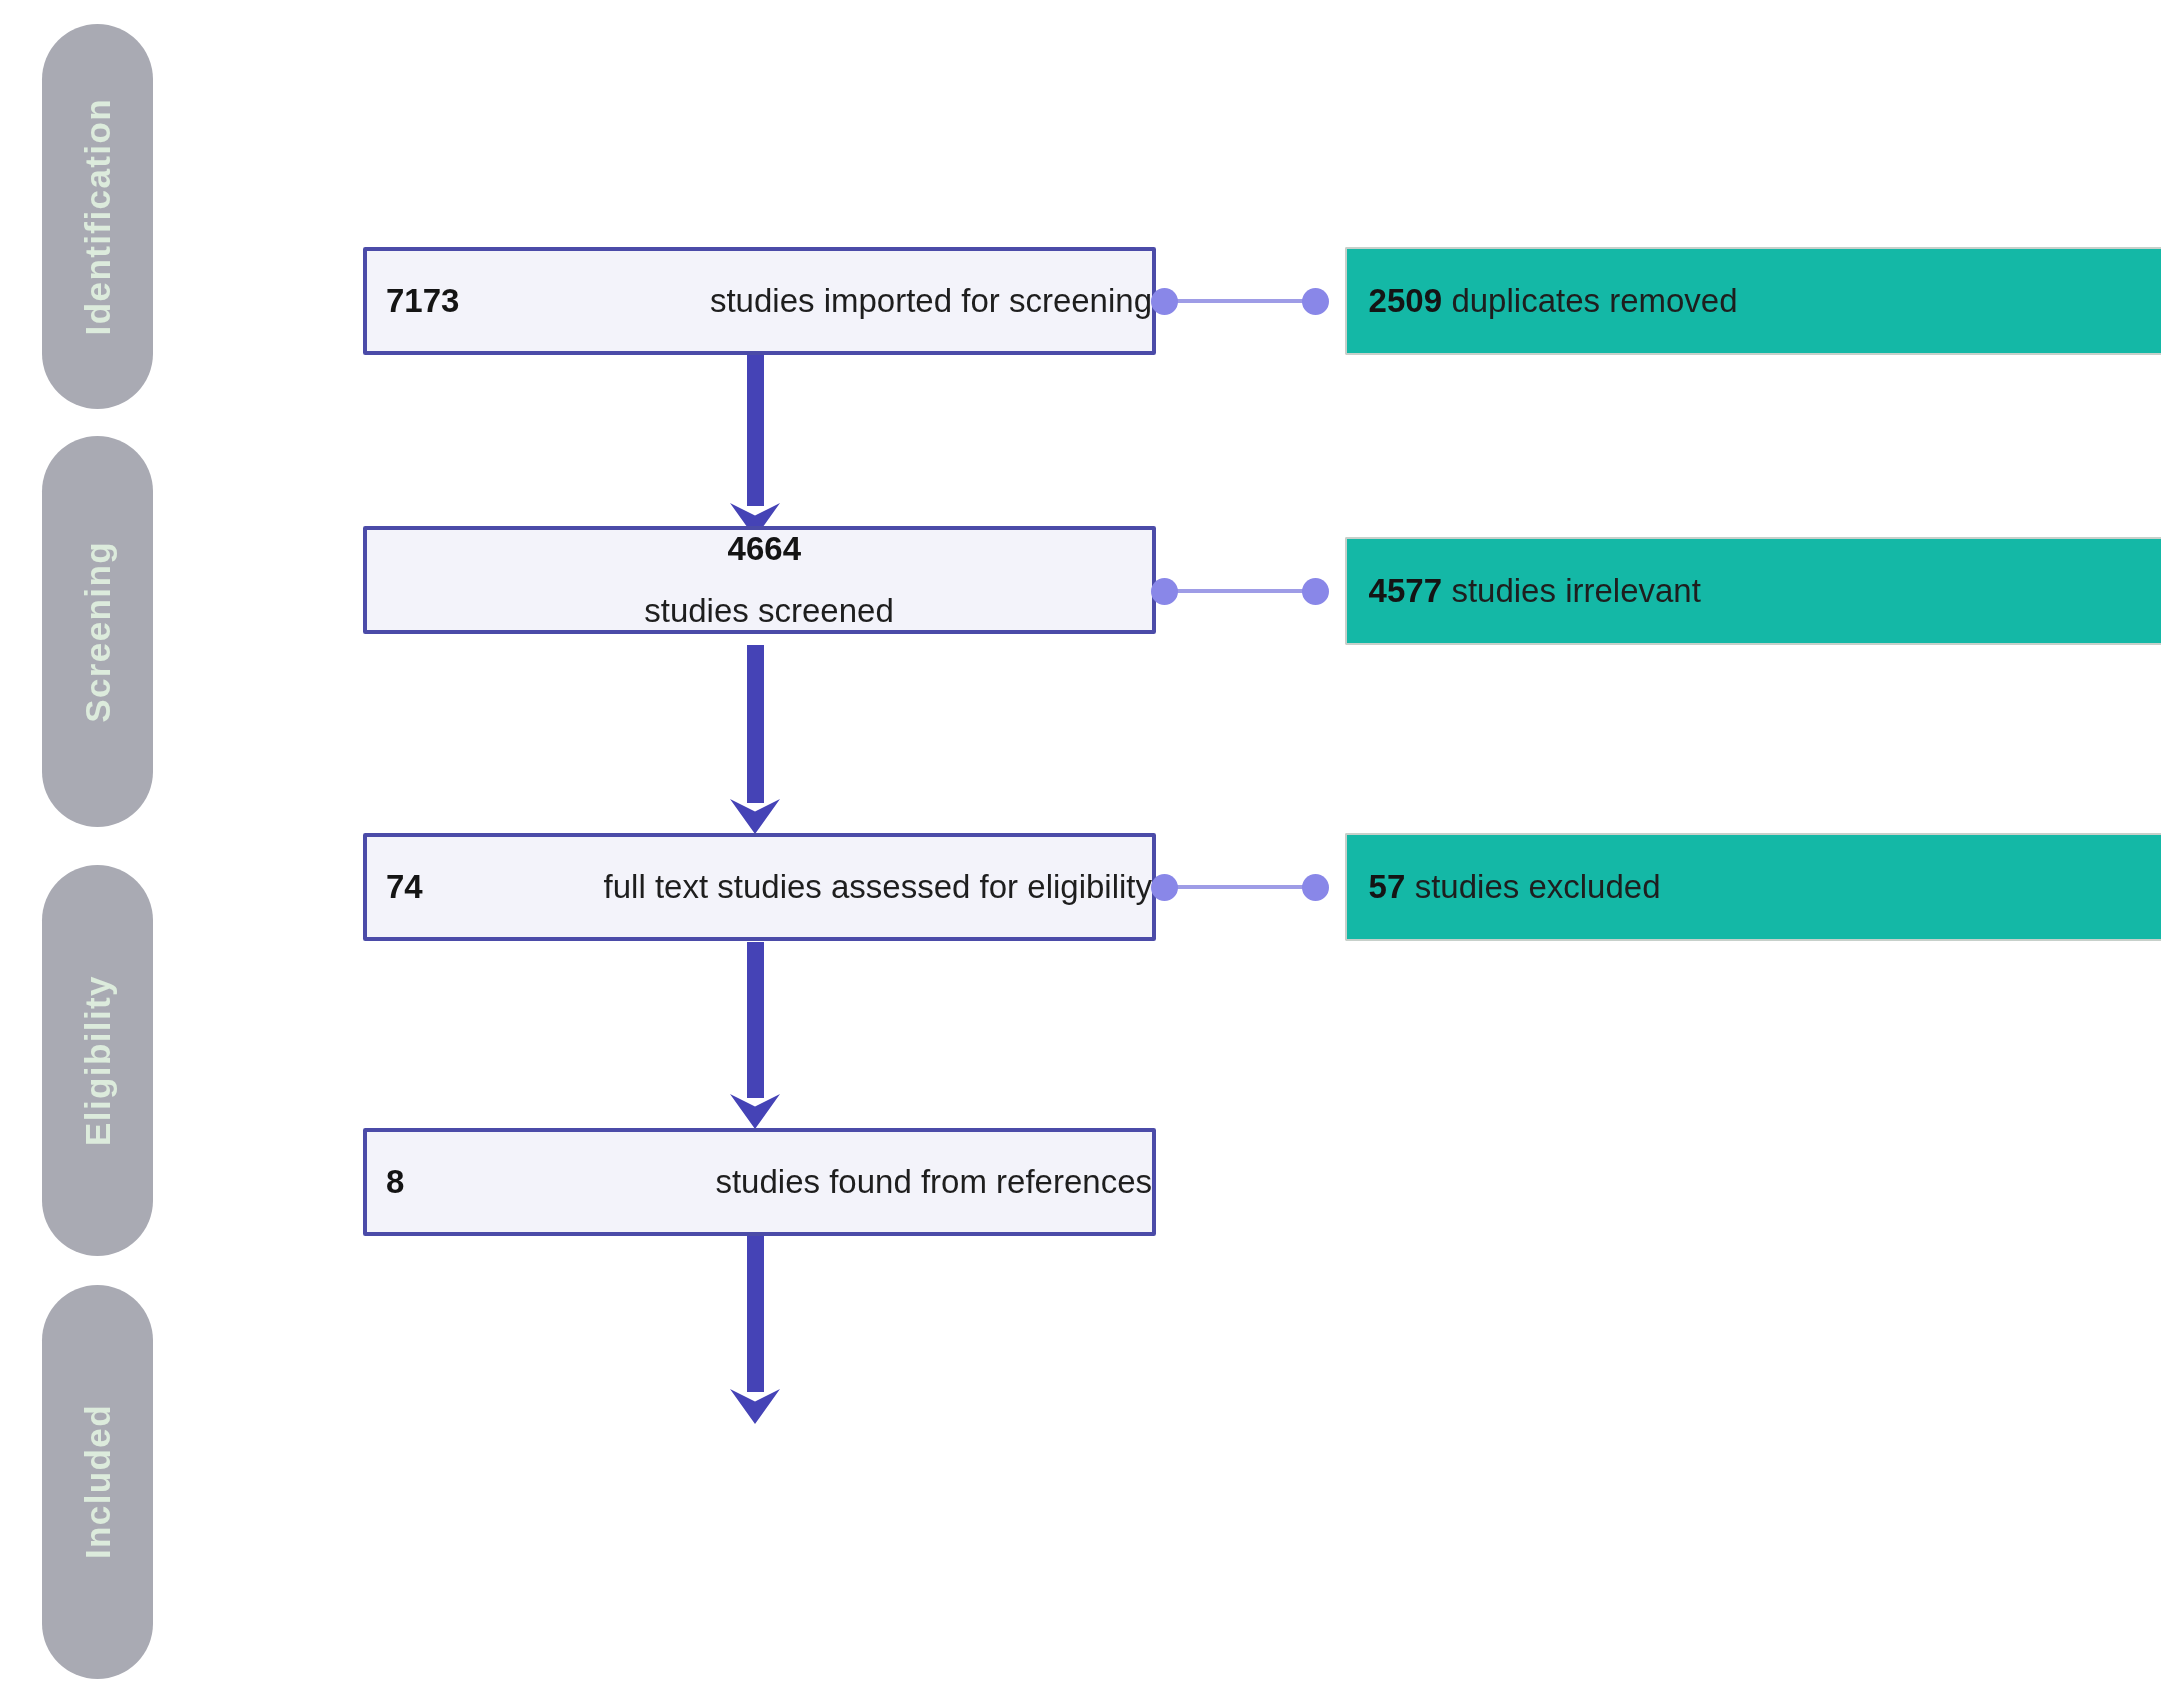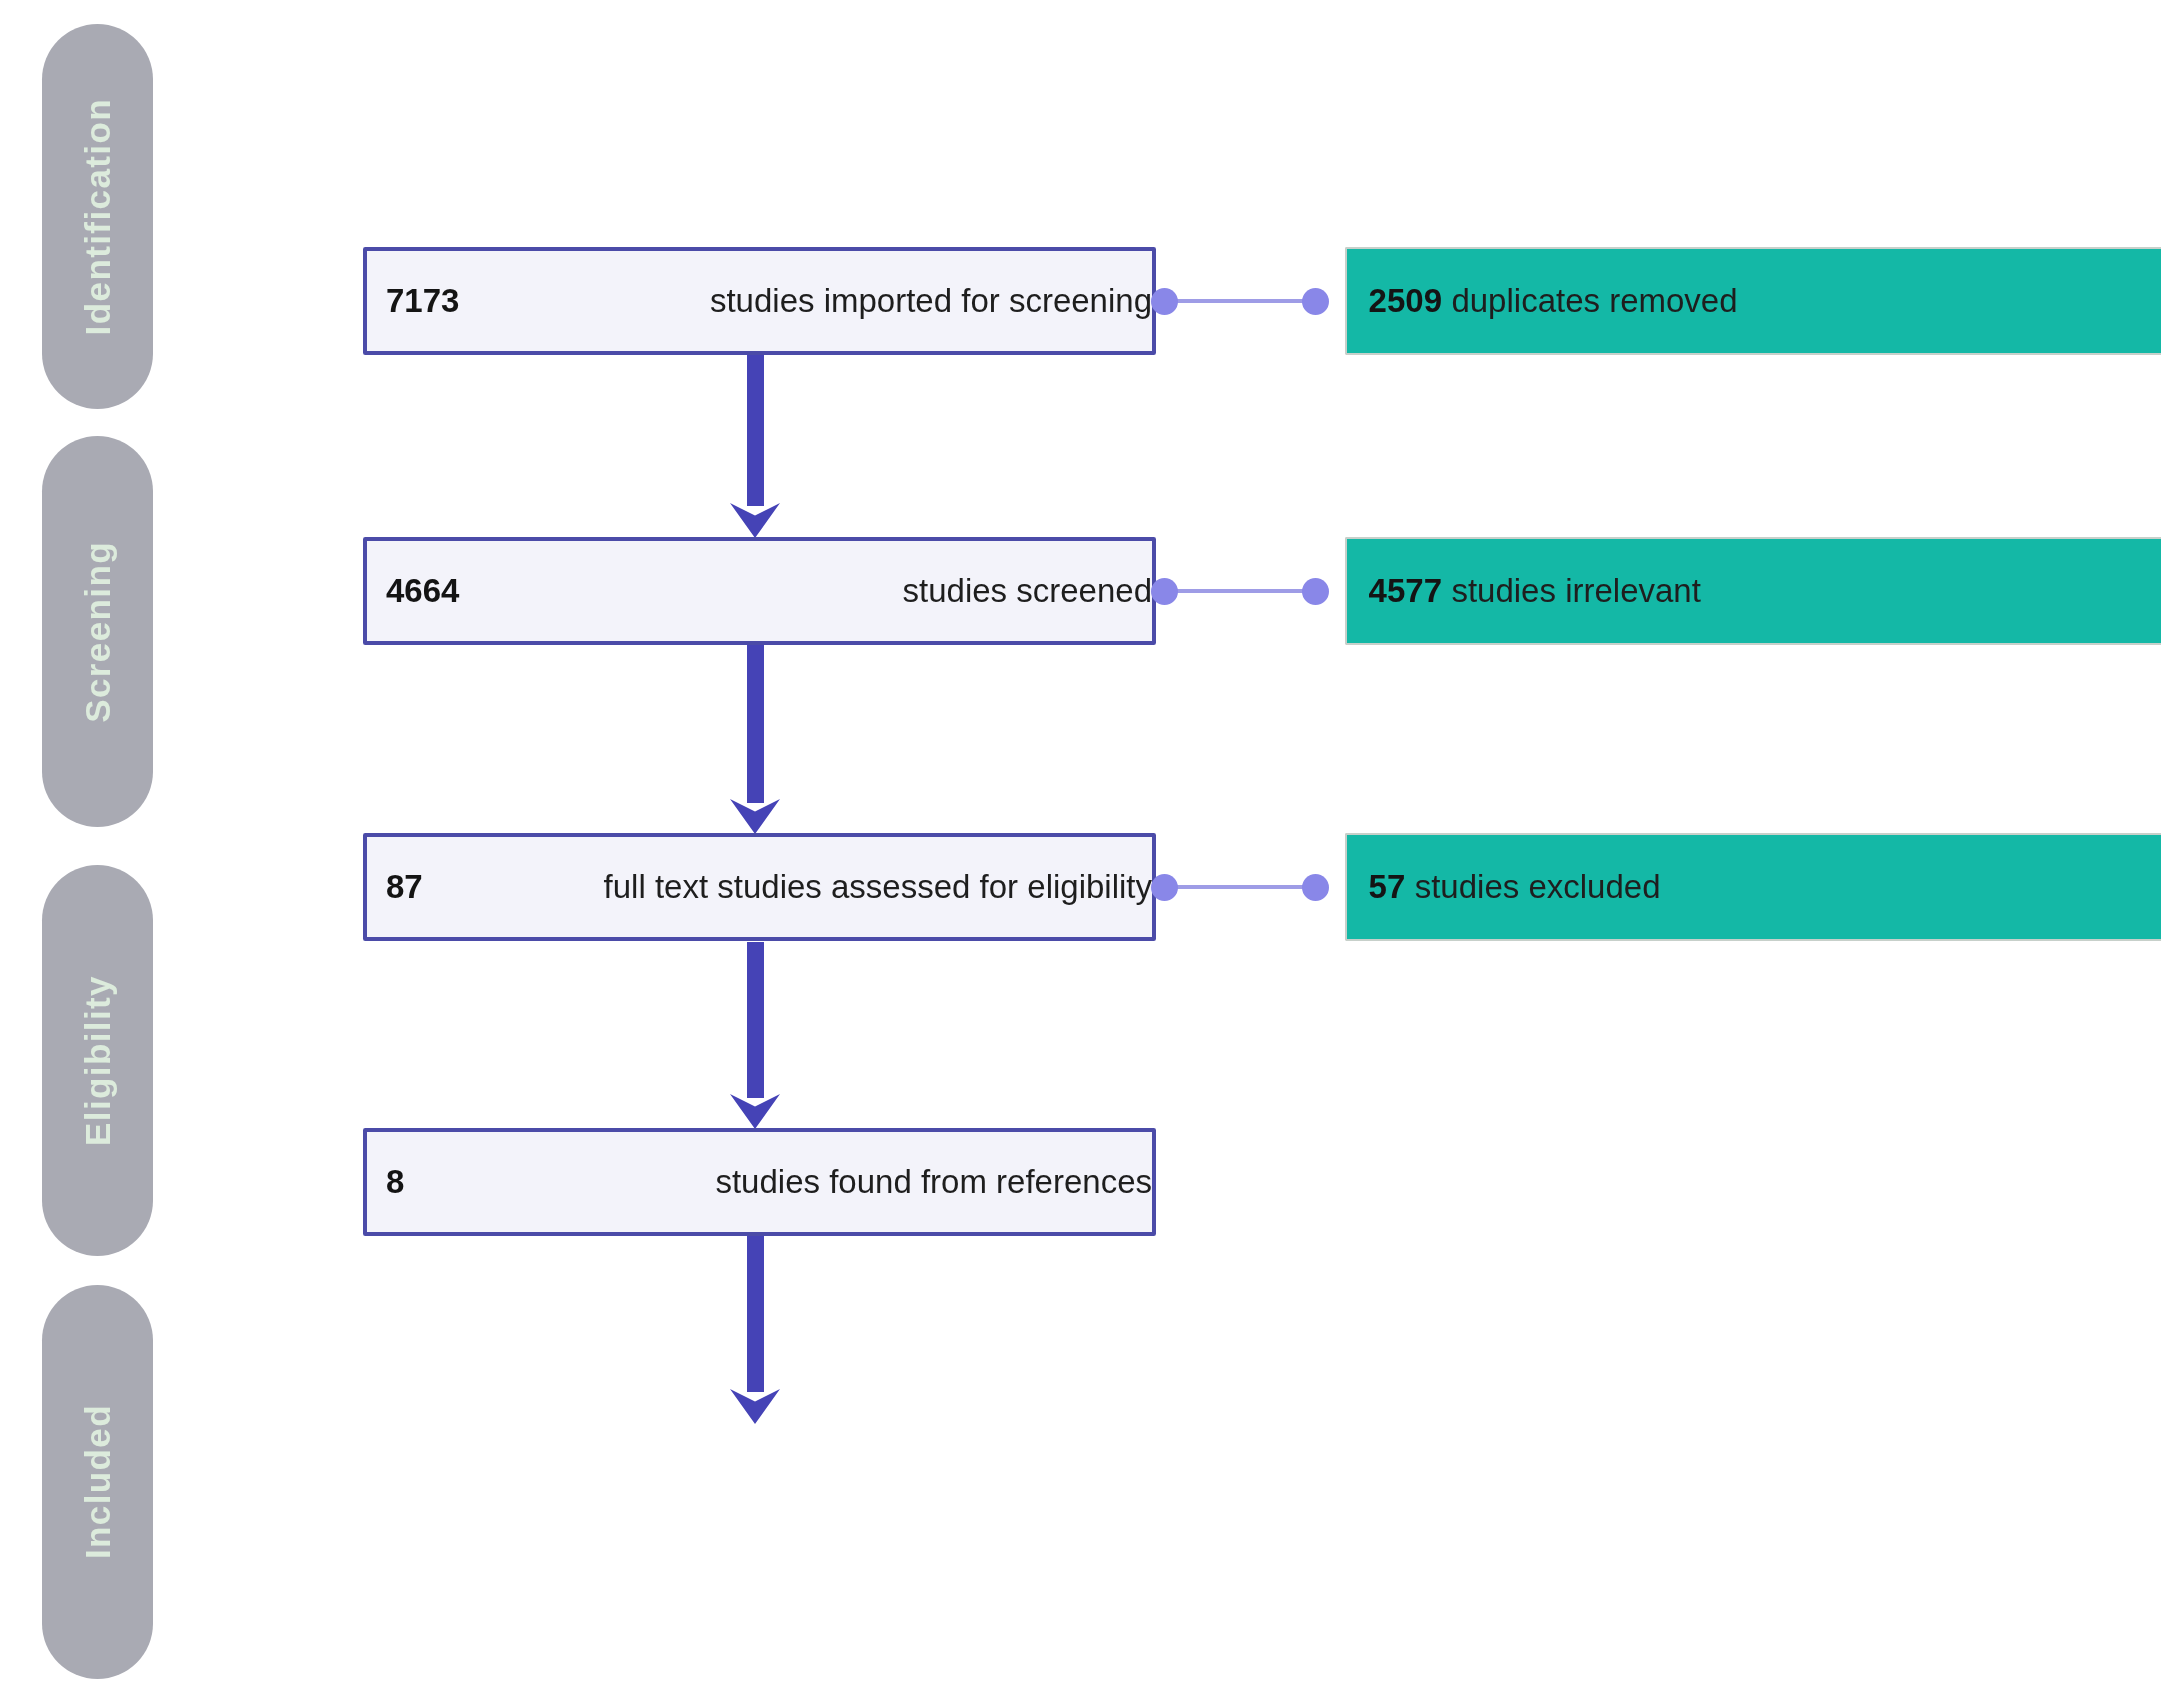--- a/index.html
+++ b/index.html
@@ -51,21 +51,21 @@
     background: #f3f3fa;
     border: 4.3px solid #4b4ba8;
     border-radius: 2.2px;
     display: flex;
     align-items: center;
     padding-left: 19px;
     z-index: 2;
     justify-content: space-between;
   }
   .mbox-1 { top: 247px; }
-  .mbox-2 { top: 537px; }
+  .mbox-2 { top: 526px; flex-direction: column; }
   .mbox-3 { top: 833px; }
   .mbox-4 { top: 1128px; }
   .mbox-5 { top: 1423px; }
 
   
   .sbox {
     position: absolute;
     left: 1345px;
     width: 925px;
     height: 108px;
@@ -168,21 +168,21 @@
 
   <div class="mbox mbox-1">
     <span class="count">7173</span>
     <span class="boxlabel">studies imported for screening</span>
   </div>
   <div class="mbox mbox-2">
     <span class="count">4664</span>
     <span class="boxlabel">studies screened</span>
   </div>
   <div class="mbox mbox-3">
-    <span class="count">87</span>
+    <span class="count">74</span>
     <span class="boxlabel">full text studies assessed for eligibility</span>
   </div>
   <div class="mbox mbox-4">
     <span class="count">8</span>
     <span class="boxlabel">studies found from references</span>
   </div>
 
   <div class="sbox sbox-1">
     <span class="count">2509</span>
     <span class="boxlabel">duplicates removed</span>

